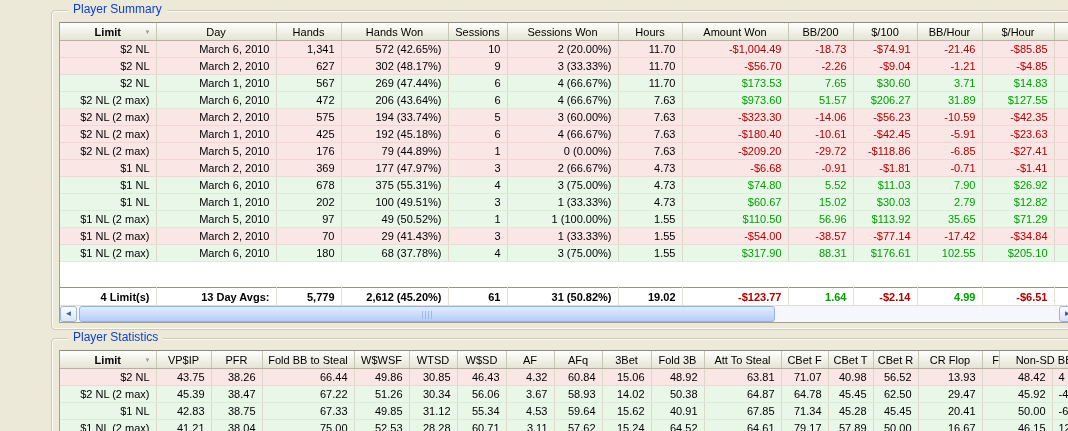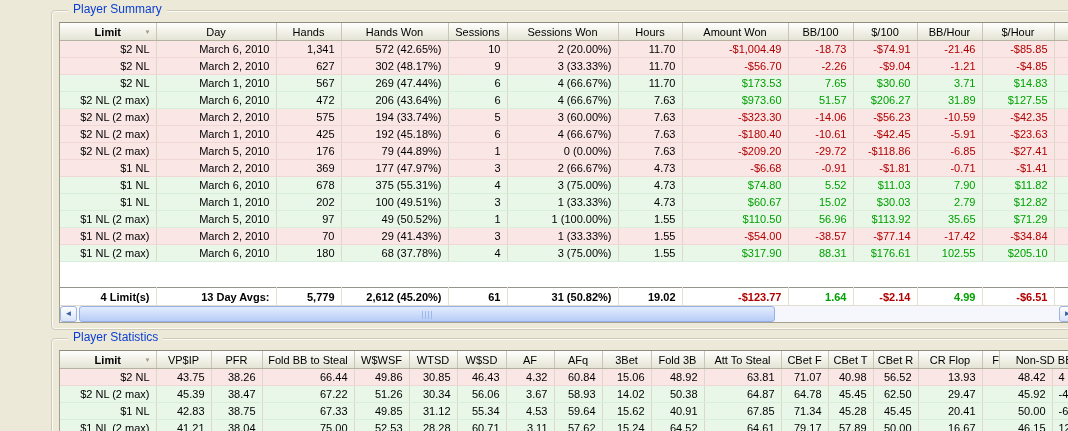--- a/index.html
+++ b/index.html
@@ -146,21 +146,21 @@
               <th>
                 <span class="th-inner">Sessions Won</span>
               </th>
               <th>
                 <span class="th-inner">Hours</span>
               </th>
               <th>
                 <span class="th-inner">Amount Won</span>
               </th>
               <th>
-                <span class="th-inner">BB/100</span>
+                <span class="th-inner">BB/200</span>
               </th>
               <th>
                 <span class="th-inner">$/100</span>
               </th>
               <th>
                 <span class="th-inner">BB/Hour</span>
               </th>
               <th>
                 <span class="th-inner">$/Hour</span>
               </th>
@@ -295,21 +295,21 @@
               <td class="ar">March 6, 2010</td>
               <td class="ar">678</td>
               <td class="ar">375 (55.31%)</td>
               <td class="ar">4</td>
               <td class="ar">3 (75.00%)</td>
               <td class="ar">4.73</td>
               <td style="color:#00a000" class="ar">$74.80</td>
               <td style="color:#00a000" class="ar">5.52</td>
               <td style="color:#00a000" class="ar">$11.03</td>
               <td style="color:#00a000" class="ar">7.90</td>
-              <td style="color:#00a000" class="ar">$11.82</td>
+              <td style="color:#00a000" class="ar">$26.92</td>
               <td class="ar"></td>
             </tr>
             <tr class="row-win">
               <td class="al">$1 NL</td>
               <td class="ar">March 1, 2010</td>
               <td class="ar">202</td>
               <td class="ar">100 (49.51%)</td>
               <td class="ar">3</td>
               <td class="ar">1 (33.33%)</td>
               <td class="ar">4.73</td>

